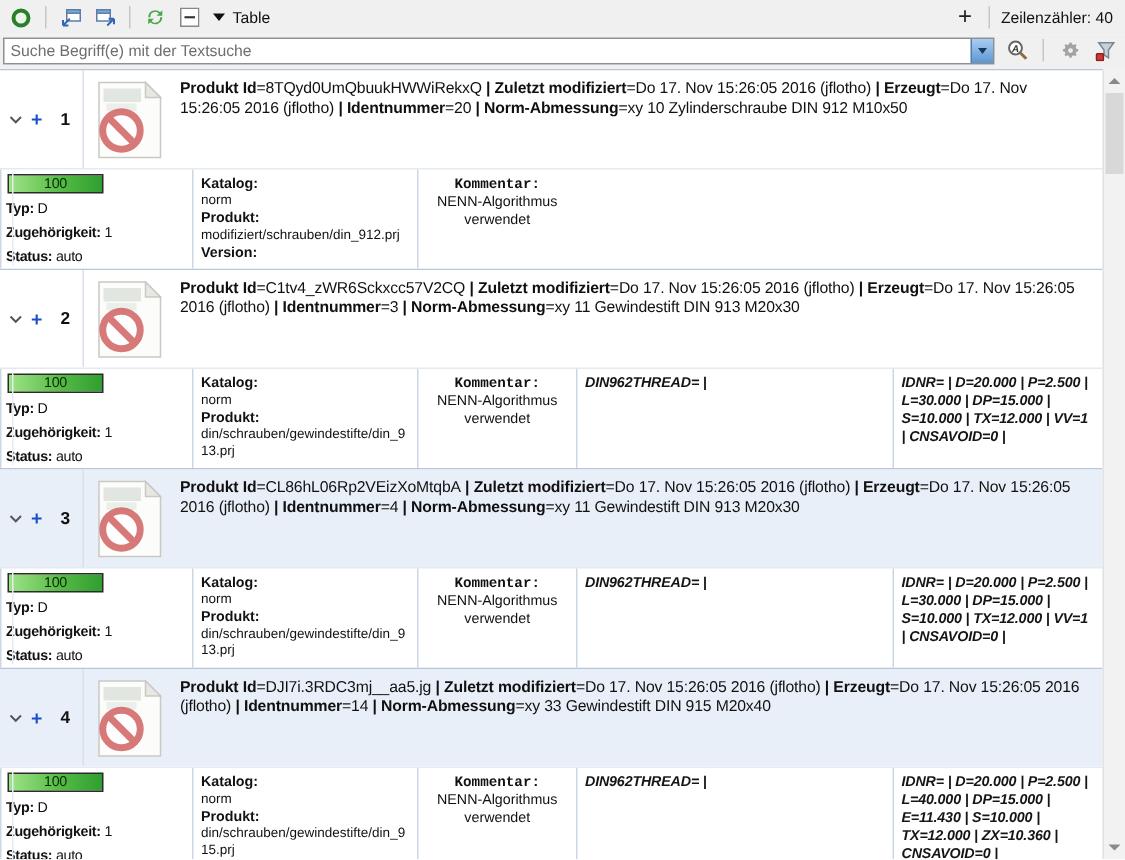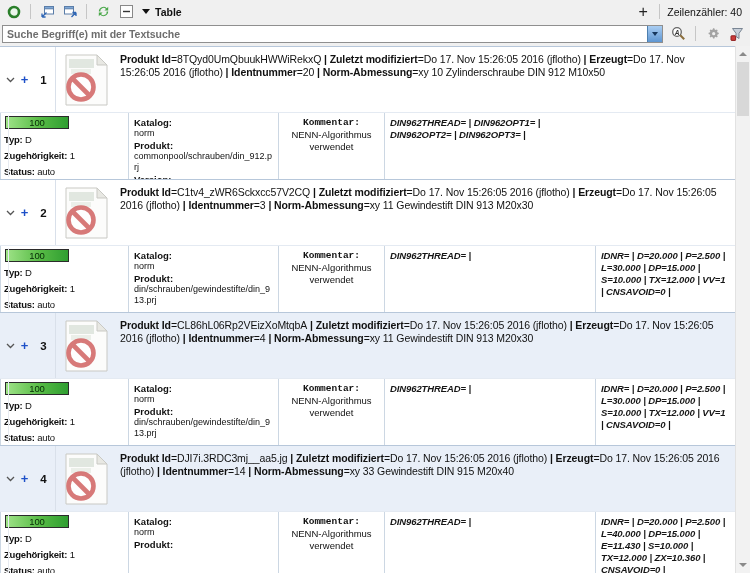--- a/index.html
+++ b/index.html
@@ -6,29 +6,29 @@
   html,body { width:750px; height:573px; }
   body { font-family:"Liberation Sans", sans-serif; font-size:10.5px; color:#111; background:#fff; overflow:hidden; }
   .app { width:750px; height:573px; position:relative; overflow:hidden; background:#fff; }
 
   
   .toolbar { height:23px; background:#f0f0f0; display:flex; align-items:center; padding:0 6px 0 5px; gap:5px; }
   .tbtn { display:inline-flex; align-items:center; justify-content:center; width:18px; height:18px; flex:none; }
   .sep { width:1px; height:15px; background:#c6c6c6; margin:0 2px; flex:none; }
   .table-dd { display:flex; align-items:center; gap:5px; margin-left:2px; }
   .tri-down { width:0; height:0; border-left:4px solid transparent; border-right:4px solid transparent; border-top:5px solid #111; }
-  .table-label { font-weight:bold; }
+  .table-label { font-weight:normal; }
   .spacer { flex:1; }
   .plus-glyph { font-size:16px; font-weight:400; color:#222; line-height:16px; }
   .counter { color:#111; padding-right:2px; }
 
   
   .searchrow { height:23px; background:#f0f0f0; display:flex; align-items:center; padding:0 4px 2px 2px; gap:6px; }
   .search-box { flex:1; height:18px; background:#fff; border:1px solid #8f8f8f; display:flex; align-items:stretch; }
-  .search-box input { flex:1; border:0; outline:0; padding:0 4px; font-family:"Liberation Sans",sans-serif; font-size:10.5px; color:#333; background:transparent;font-weight:bold; }
+  .search-box input { flex:1; border:0; outline:0; padding:0 4px; font-family:"Liberation Sans",sans-serif; font-size:10.5px; color:#333; background:transparent; }
   .search-box input::placeholder { color:#6e6e6e; opacity:1; }
   .dd-btn { width:15px; border:0; border-left:1px solid #4d7fae; background:linear-gradient(#a9cdf2,#5e96d2); display:flex; align-items:center; justify-content:center; padding:0; }
   .dd-btn .t { width:0; height:0; border-left:3.5px solid transparent; border-right:3.5px solid transparent; border-top:4.5px solid #16365c; }
 
   
   .tablearea { position:relative; height:527px; overflow:hidden; background:#fff; }
   .rows { margin-right:15px; }
   .group { border-top:1px solid #b7c7da; }
   .group.tinted .rowhead { background:#e9eff8; }
   .rowhead { display:flex; height:65px; background:#fff; }
@@ -175,28 +175,27 @@
         <div class="stats-lines">
                 <div class="stat-line"><b>Typ: </b>D</div>
                 <div class="stat-line"><b>Zugehörigkeit: </b>1</div>
                 <div class="stat-line"><b>Status: </b>auto</div>
               </div>
       </div>
       <div class="cell c-catalog">
               <b>Katalog:</b>
               <div class="val">norm</div>
               <b>Produkt:</b>
-              <div class="val">commonpool/schrauben/din_912.prj</div>
+              <div class="val">modifiziert/schrauben/din_912.prj</div>
               <b>Version:</b>
             </div>
       <div class="cell c-comment">
         <b class="comment-title">Kommentar:</b>
         <div class="comment-body">NENN-Algorithmus verwendet</div>
       </div>
-      <div class="cell c-din">DIN962THREAD= | DIN962OPT1= | DIN962OPT2= | DIN962OPT3= |</div>
     </div>
   </section>
 
   <section class="group">
     <div class="rowhead">
       <span class="chev">
         <svg width="9" height="6" viewBox="0 0 9 6">
                 <path d="M1 1l3.5 3.5L8 1" fill="none" stroke="#555" stroke-width="1.3"></path>
               </svg>
       </span>
@@ -319,20 +318,21 @@
         <div class="stats-lines">
                 <div class="stat-line"><b>Typ: </b>D</div>
                 <div class="stat-line"><b>Zugehörigkeit: </b>1</div>
                 <div class="stat-line"><b>Status: </b>auto</div>
               </div>
       </div>
       <div class="cell c-catalog">
               <b>Katalog:</b>
               <div class="val">norm</div>
               <b>Produkt:</b>
+              <div class="val">din/schrauben/gewindestifte/din_915.prj</div>
             </div>
       <div class="cell c-comment">
         <b class="comment-title">Kommentar:</b>
         <div class="comment-body">NENN-Algorithmus verwendet</div>
       </div>
       <div class="cell c-din">DIN962THREAD= |</div>
       <div class="cell c-idnr">IDNR= | D=20.000 | P=2.500 | L=40.000 | DP=15.000 | E=11.430 | S=10.000 | TX=12.000 | ZX=10.360 | CNSAVOID=0 |</div>
     </div>
   </section>
 </div>

